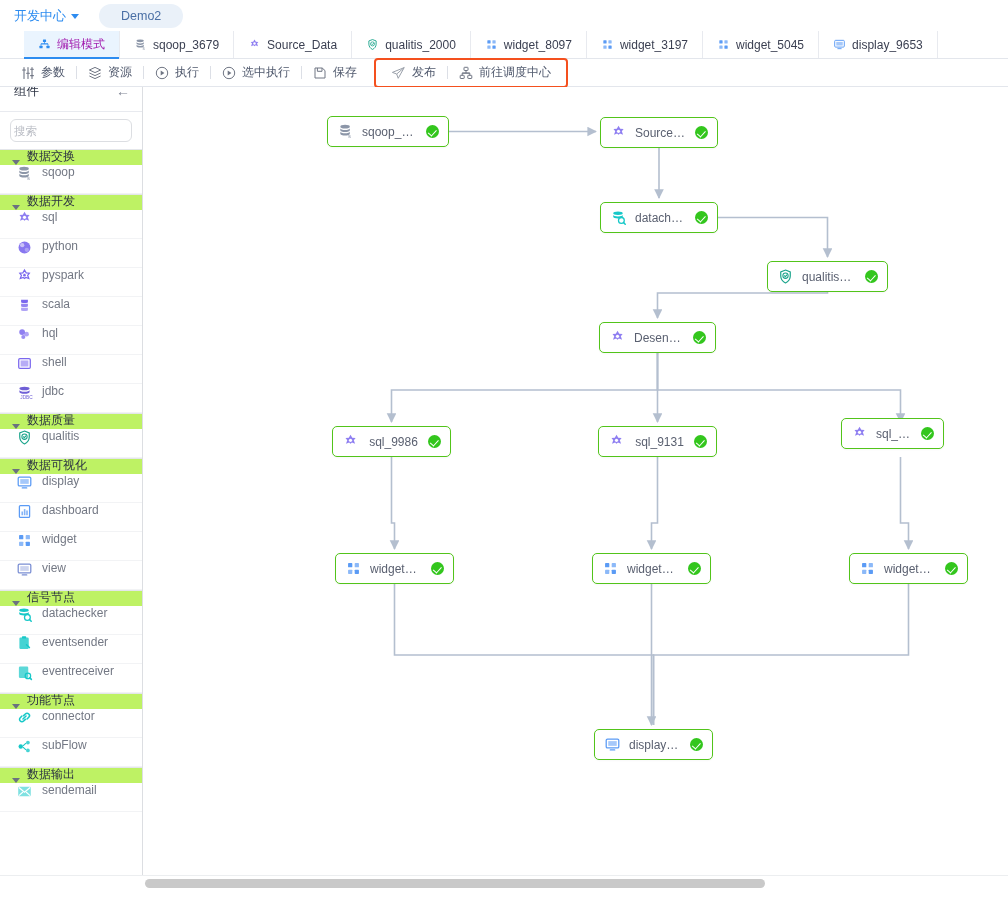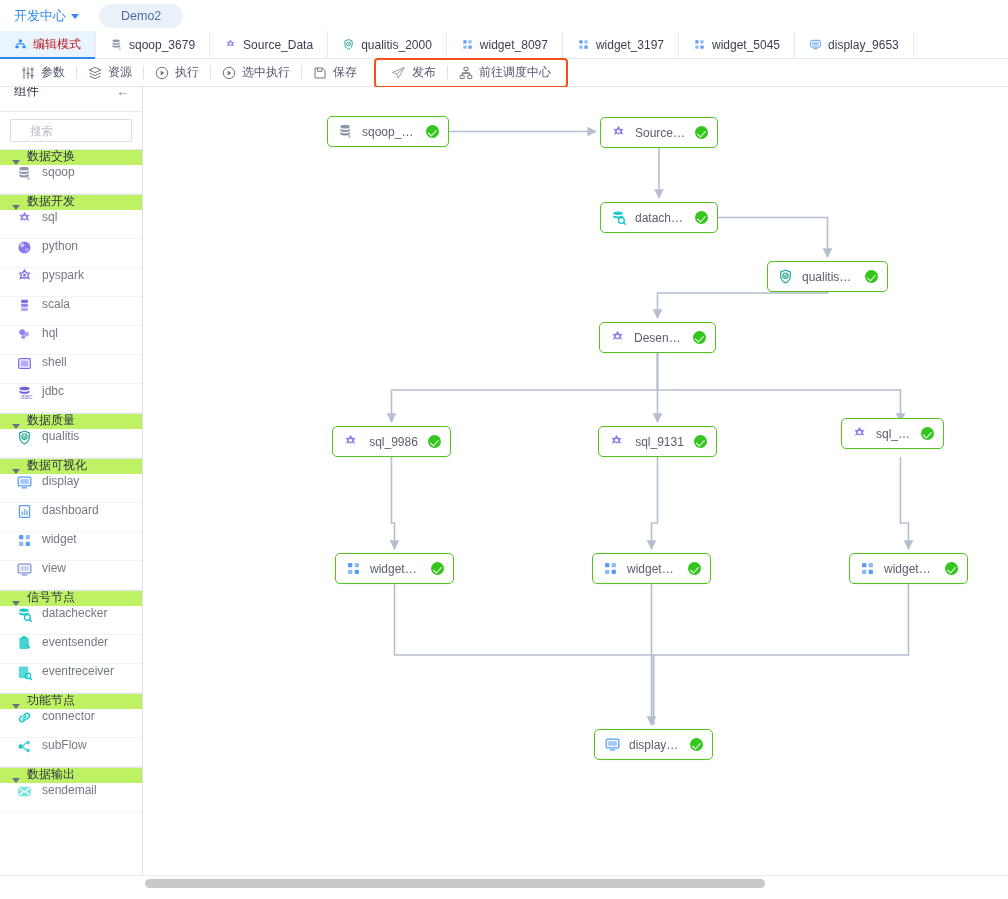--- a/index.html
+++ b/index.html
@@ -65,21 +65,22 @@
     border-right: 1px solid #e8eaef;
     font-size: 12px;
     color: #3a3f51;
     cursor: pointer;
     white-space: nowrap;
     background: #fff;
     position: relative;
   }
   .tab.active {
     background: #eaf4fe;
-    color: #b91c1c;
+    color: #a21caf;
+    margin-left: 24px;
   }
   .tab.active::after {
     content: "";
     position: absolute;
     left: 0; right: 0; bottom: -1px;
     height: 2px;
     background: #2d8cf0;
   }
   .tab .ticon { width: 13px; height: 13px; display: block; flex: none; }
   .tab-filler { flex: 1; border-right: none; }
@@ -149,22 +150,22 @@
     color: #808695;
     font-size: 14px;
     cursor: pointer;
     line-height: 1;
   }
   #sb-search-wrap { padding: 7px 10px; }
   #sb-search {
     width: 100%;
     height: 23px;
     border: 1px solid #dcdee2;
-    border-radius: 1px;
-    padding: 0 19px;
+    border-radius: 6px;
+    padding: 0 3px;
     font-size: 11.5px;
     color: #515a6e;
     font-family: inherit;
     outline: none;
     background: #fff;
   }
   #sb-search::placeholder { color: #b9bcc4; }
 
   .grp-head {
     height: 16px;

